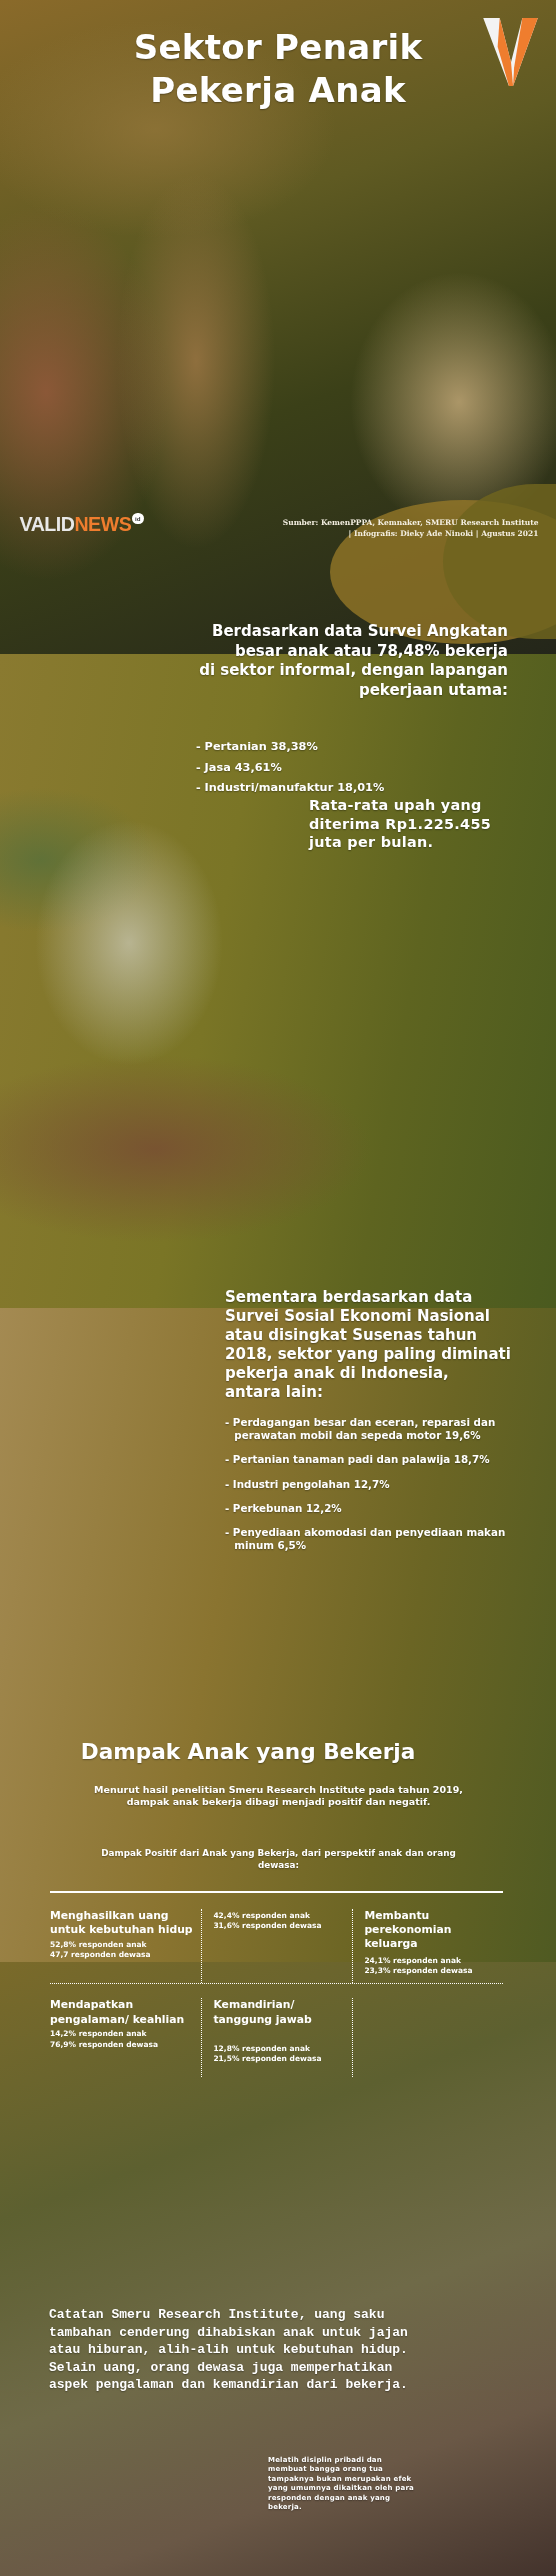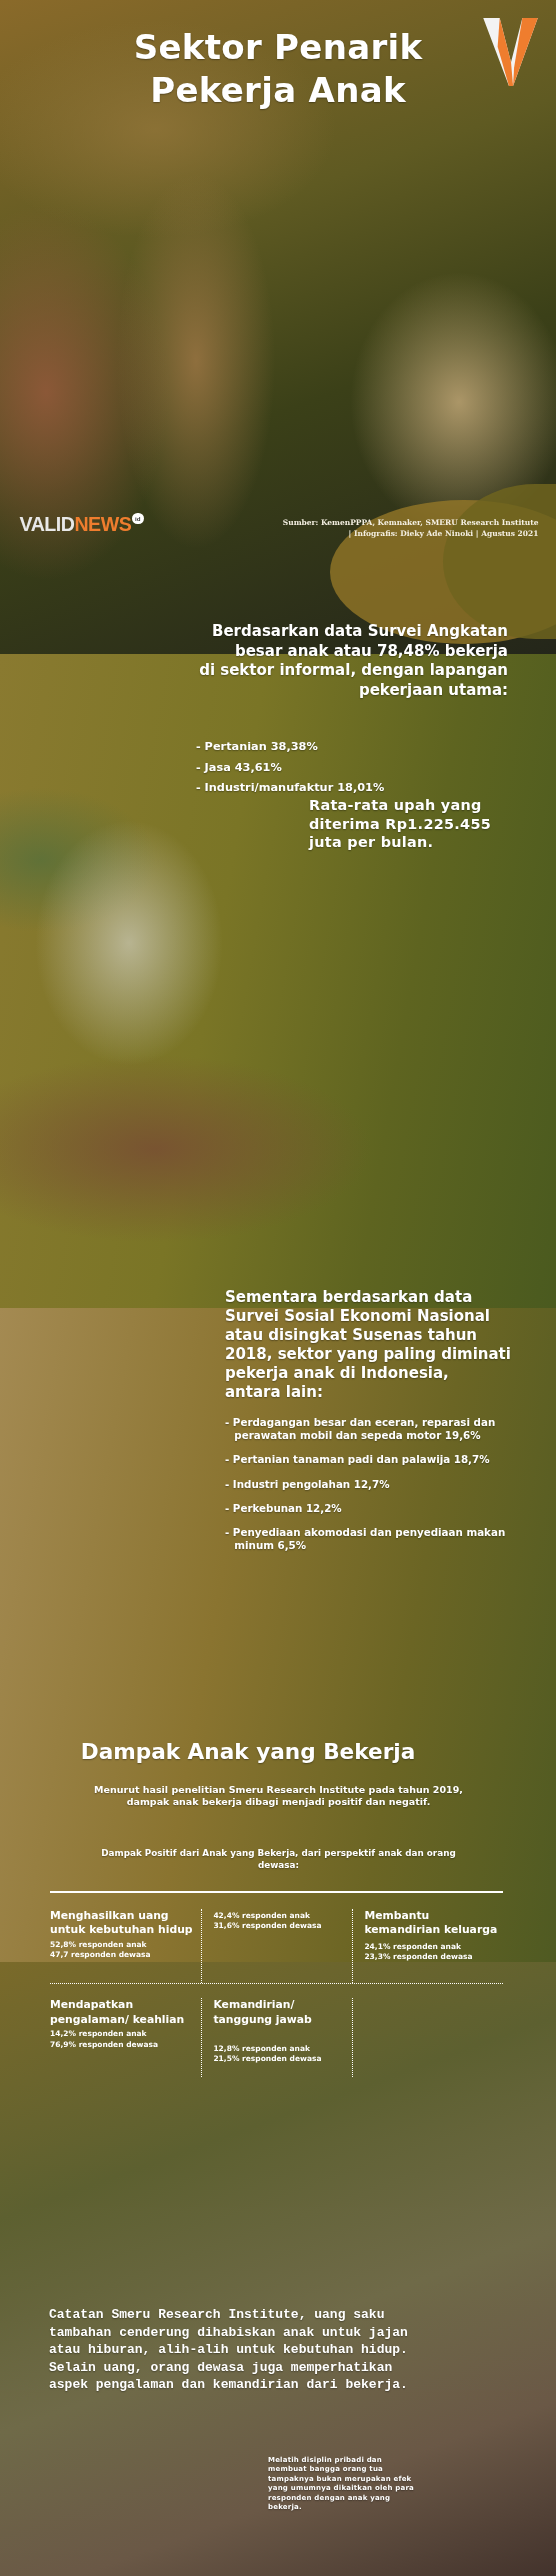--- a/index.html
+++ b/index.html
@@ -187,21 +187,21 @@
       <div class="cell">
         <div class="cell-h">Menghasilkan uang untuk kebutuhan hidup</div>
         <div class="cell-v" style="margin-top:2.1px;">52,8% responden anak</div>
         <div class="cell-v">47,7 responden dewasa</div>
       </div>
       <div class="cell">
         <div class="cell-v" style="margin-top:2.1px;">42,4% responden anak</div>
         <div class="cell-v">31,6% responden dewasa</div>
       </div>
       <div class="cell">
-        <div class="cell-h">Membantu kemandirian keluarga</div>
+        <div class="cell-h">Membantu perekonomian keluarga</div>
         <div class="cell-v" style="margin-top:4.1px;">24,1% responden anak</div>
         <div class="cell-v">23,3% responden dewasa</div>
       </div>
     </div>
     <div class="row-sep"></div>
     <div class="grid-row" style="padding-top:14.4px; height:93px;">
       <div class="cell">
         <div class="cell-h">Mendapatkan pengalaman/ keahlian</div>
         <div class="cell-v" style="margin-top:2.1px;">14,2% responden anak</div>
         <div class="cell-v">76,9% responden dewasa</div>

